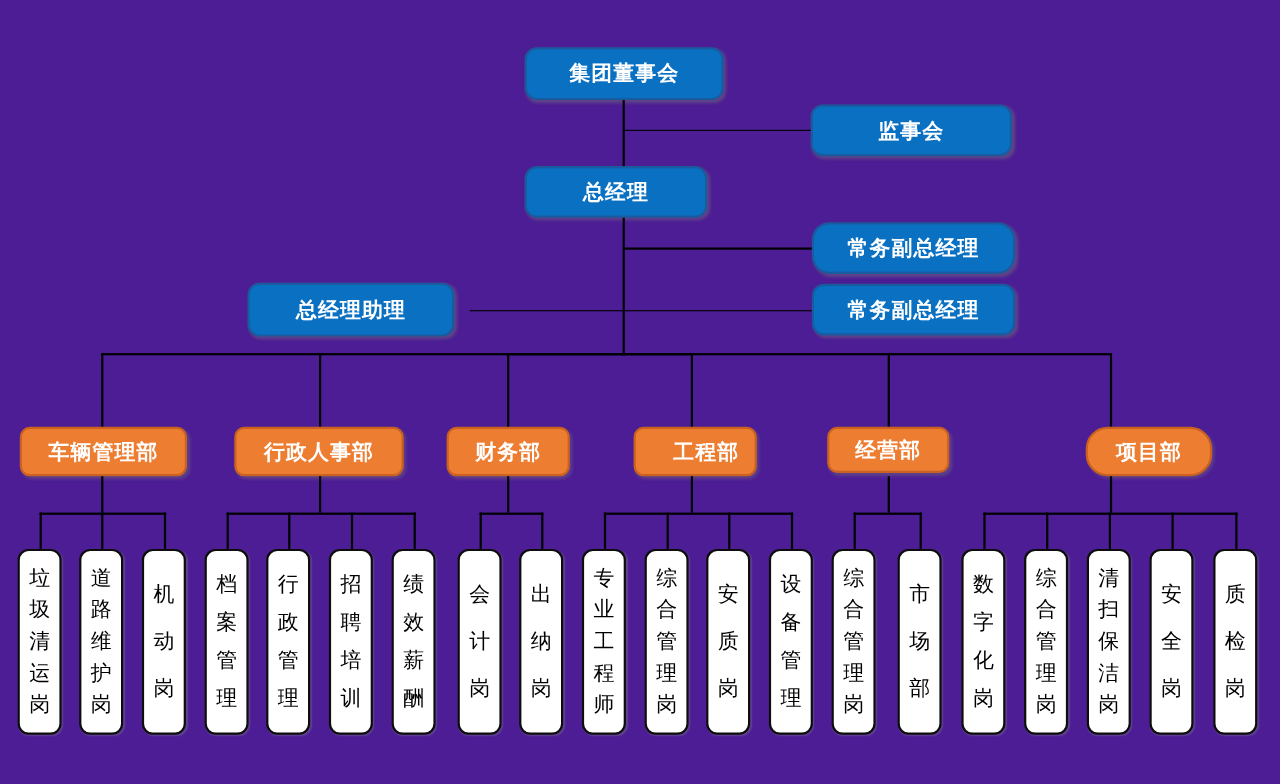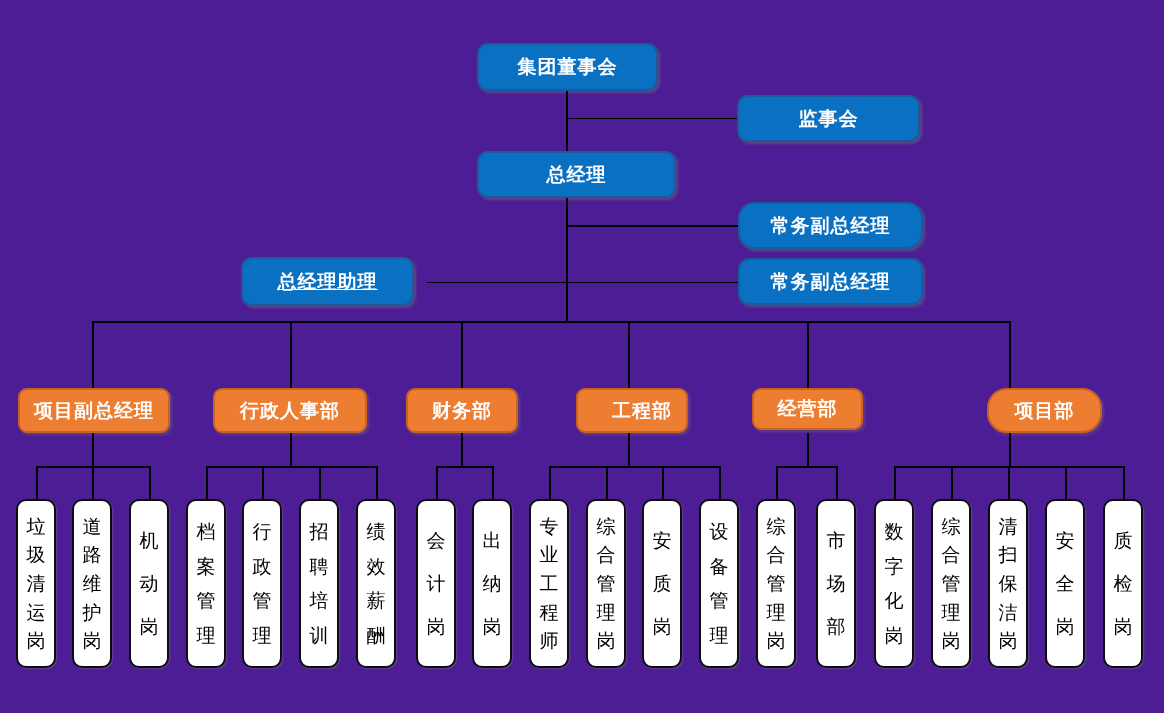--- a/index.html
+++ b/index.html
@@ -63,34 +63,34 @@
     position: absolute;
     background: #000000;
   }
 </style>
 </head>
 <body>
 
 <div id="stage">
   <div class="node exec-box" style="left:477px; top:43px; width:181px; height:48px;">集团董事会</div>
   <div class="node exec-box" style="left:737px; top:95px; width:183px; height:47px;">监事会</div>
-  <div class="node exec-box" style="left:477px; top:151px; width:199px; height:47px;">总经理</div>
+  <div class="node exec-box" style="left:477px; top:151px; width:166px; height:47px;">总经理</div>
   <div class="node exec-box" style="left:738px; top:202px; width:185px; height:47px;border-radius:16px;">常务副总经理</div>
-  <div class="node exec-box" style="left:241px; top:257px; width:173px; height:49px;text-decoration:underline;">总经理助理</div>
+  <div class="node exec-box" style="left:225px; top:257px; width:188px; height:49px;">总经理助理</div>
   <div class="node exec-box" style="left:738px; top:258px; width:185px; height:47px;">常务副总经理</div>
 
 <div class="line" style="left: 566px; top: 91px; width: 1.5px; height: 60px;"></div>
     <div class="line" style="left: 567px; top: 117.5px; width: 170px; height: 1.5px;"></div>
     <div class="line" style="left: 566px; top: 198px; width: 2px; height: 125px;"></div>
     <div class="line" style="left: 567px; top: 225px; width: 171px; height: 1.5px;"></div>
     <div class="line" style="left: 427px; top: 281.5px; width: 311px; height: 1.5px;"></div>
     <div class="line" style="left: 92px; top: 321px; width: 917px; height: 1.5px;"></div>
     <div class="line" style="left: 460px; top: 320.5px; width: 169px; height: 2.5px;"></div>
     <div class="line" style="left: 92px; top: 321px; width: 1.5px; height: 67px;"></div>
-    <div class="node dept-box" style="left: 18px; top: 388px; width: 152px; height: 45px;">项目副总经理</div>
+    <div class="node dept-box" style="left: 18px; top: 388px; width: 152px; height: 45px;">车辆管理部</div>
     <div class="line" style="left: 92px; top: 433px; width: 1.5px; height: 33px;"></div>
     <div class="line" style="left: 36px; top: 466px; width: 114.5px; height: 1.5px;"></div>
     <div class="line" style="left: 36px; top: 466px; width: 1.5px; height: 33px;"></div>
     <div class="node pos-box" style="left: 16px; top: 499px; width: 40px; height: 169px;">
       <span class="ch">垃</span>
       <span class="ch">圾</span>
       <span class="ch">清</span>
       <span class="ch">运</span>
       <span class="ch">岗</span>
     </div>

